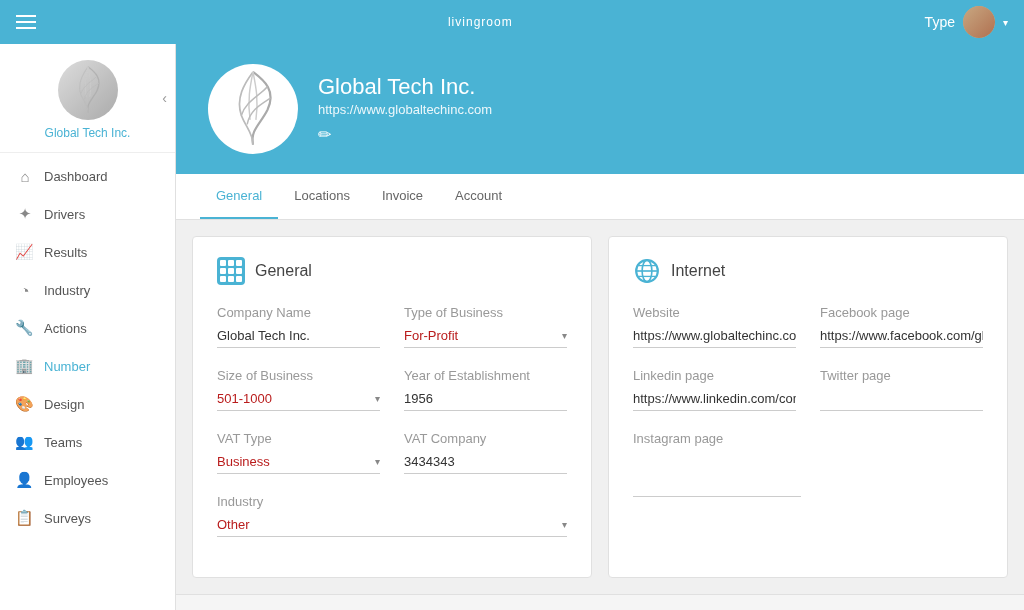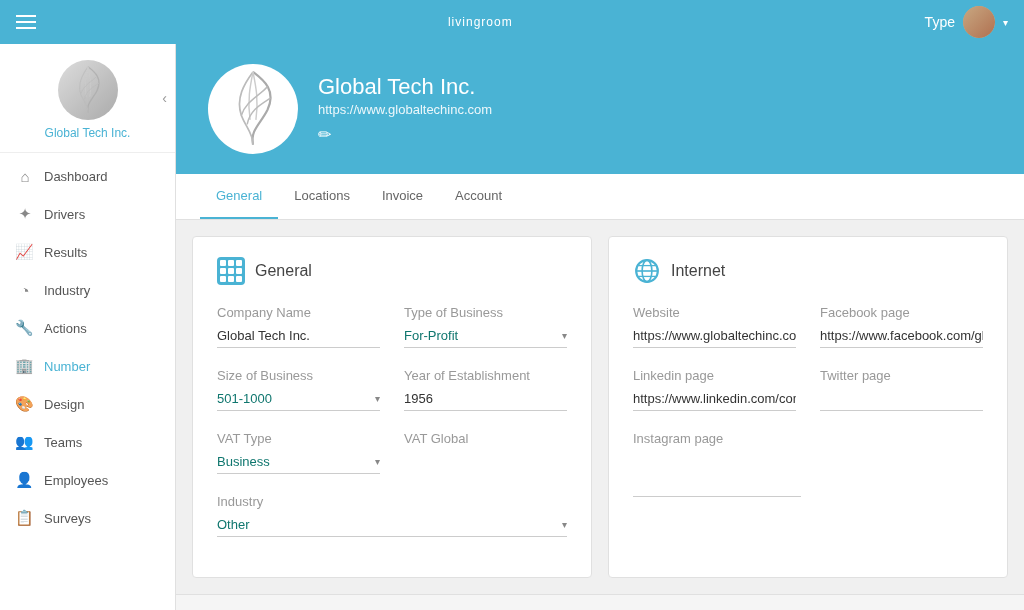--- a/index.html
+++ b/index.html
@@ -51,21 +51,21 @@
     .form-card { background: white; border: 1px solid #e0e0e0; border-radius: 4px; padding: 20px 24px; flex: 1; }
     .card-title { display: flex; align-items: center; gap: 10px; font-size: 16px; color: #444; margin-bottom: 20px; font-weight: 400; }
     .card-icon { width: 28px; height: 28px; background: #4ab3d4; border-radius: 4px; display: flex; align-items: center; justify-content: center; }
     .globe-icon-wrap { width: 28px; height: 28px; display: flex; align-items: center; justify-content: center; }
 
     .form-row { display: flex; gap: 24px; margin-bottom: 20px; }
     .form-field { flex: 1; display: flex; flex-direction: column; }
     .field-label { font-size: 13px; color: #999; margin-bottom: 4px; }
     .field-input { border: none; border-bottom: 1px solid #ccc; outline: none; font-size: 13px; color: #333; padding: 4px 0; background: transparent; width: 100%; }
     .field-select-wrap { display: flex; align-items: center; border-bottom: 1px solid #ccc; }
-    .field-select-wrap select { border: none; outline: none; font-size: 13px; color: #0f766e; padding: 4px 0; background: transparent; flex: 1; appearance: none; cursor: pointer; }
+    .field-select-wrap select { border: none; outline: none; font-size: 13px; color: #b91c1c; padding: 4px 0; background: transparent; flex: 1; appearance: none; cursor: pointer; }
     .select-arrow { color: #888; font-size: 10px; pointer-events: none; }
 
     
     .bottom-bar { background: #f5f5f5; padding: 16px 20px; display: flex; gap: 12px; border-top: 1px solid #e0e0e0; flex-shrink: 0; }
     .btn-save { background: #4ab3d4; color: white; border: none; padding: 10px 28px; font-size: 13px; font-weight: 700; cursor: pointer; letter-spacing: 0.5px; border-radius: 2px; }
     .btn-wizard { background: #5a6270; color: white; border: none; padding: 10px 20px; font-size: 13px; cursor: pointer; border-radius: 2px; }
 
     
     .feather-svg { fill: #bbb; opacity: 0.7; }
 
@@ -249,21 +249,22 @@
             <div class="field-select-wrap">
               <select>
                 <option>Business</option>
                 <option>Personal</option>
                 <option>Other</option>
               </select>
               <span class="select-arrow">▾</span>
             </div>
           </div>
           <div class="form-field">
-            <label class="field-label">VAT Global</label>
+            <label class="field-label">VAT Company</label>
+            <input class="field-input" type="text" value="3434343" style="">
           </div>
         </div>
 
         <div class="form-row">
           <div class="form-field" style="flex: 1;">
             <label class="field-label">Industry</label>
             <div class="field-select-wrap">
               <select style="flex:1;">
                 <option>Other</option>
                 <option>Technology</option>

